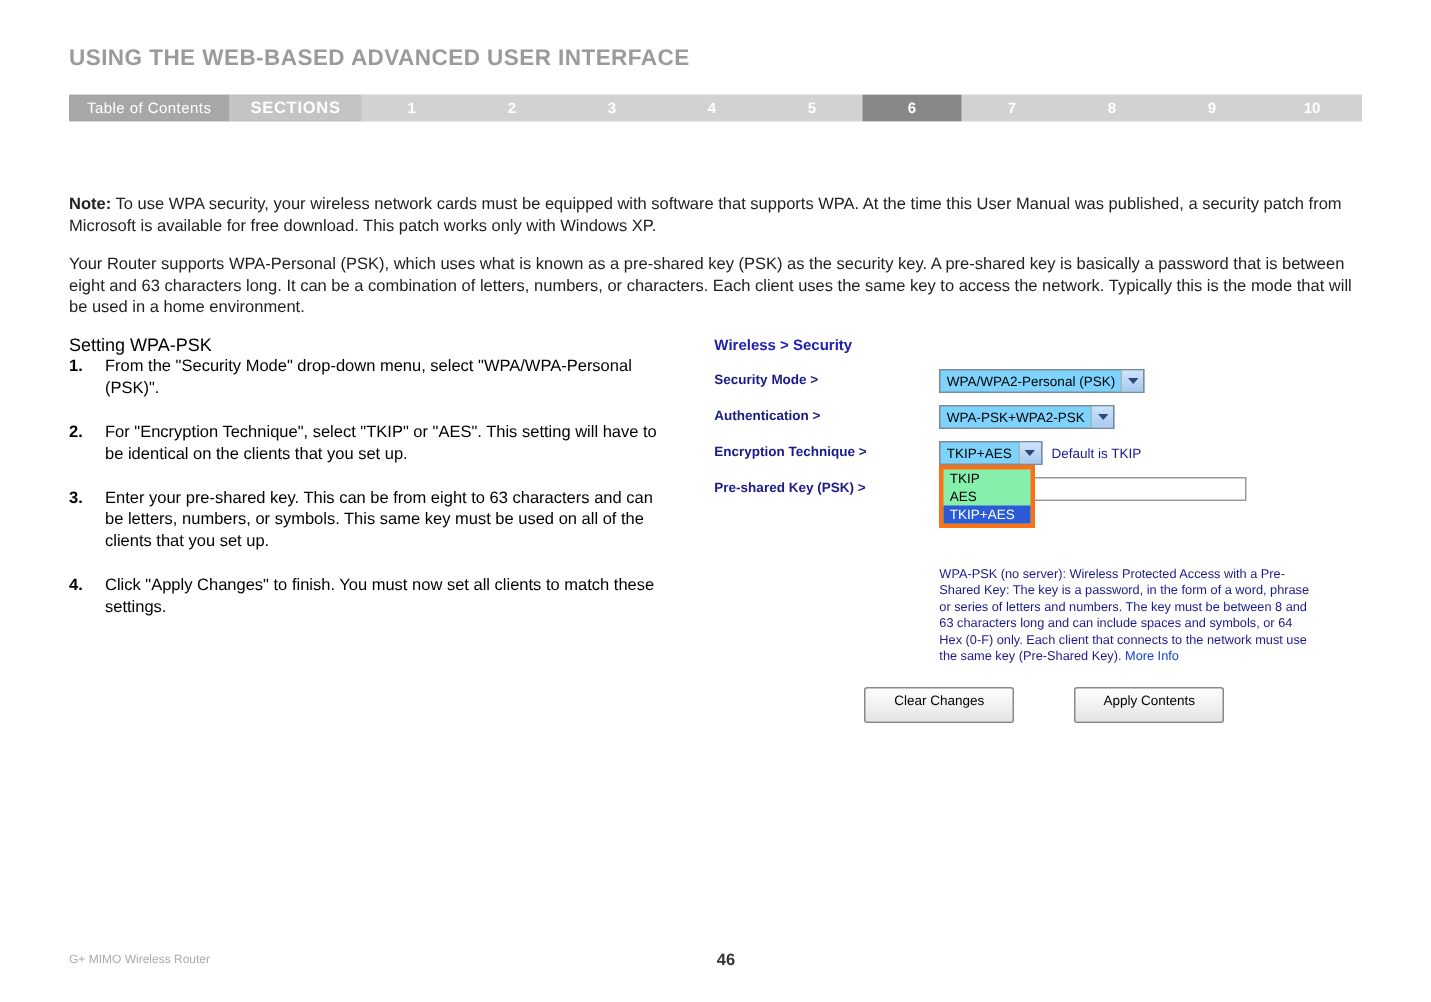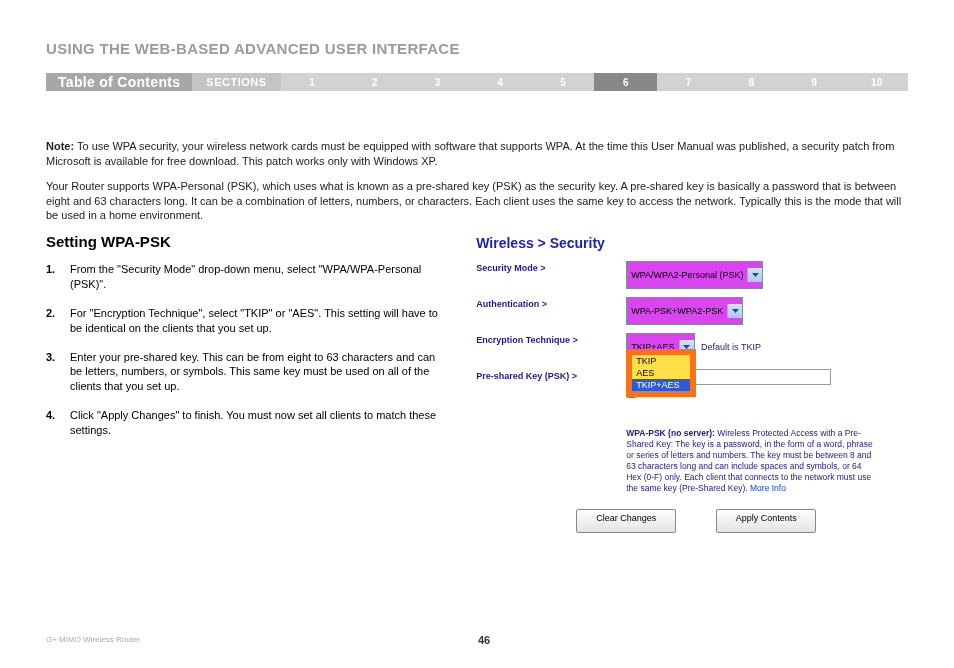--- a/index.html
+++ b/index.html
@@ -6,42 +6,42 @@
   body {
     font-family: Arial, Helvetica, sans-serif;
     width: 954px;
     height: 668px;
     background: #fff;
     color: #000;
     position: relative;
     font-size: 11px;
   }
   .page {
-    padding: 40px 46px 0 46px;
+    padding: 30px 46px 0 46px;
   }
   .chapter-title {
     color: #9b9b9b;
     font-size: 15px;
     font-weight: bold;
     letter-spacing: 0.3px;
     margin-bottom: 16px;
   }
   .nav-bar {
     display: flex;
     align-items: center;
     background: #d2d2d2;
     height: 18px;
     font-size: 10px;
     overflow: hidden;
   }
   .nav-toc {
     background: #a7a7a7;
     color: #fff;
-    font-weight: bold;
-    font-size: 14px;
+    font-weight: normal;
+    font-size: 10px;
     padding: 0 12px;
     height: 100%;
     display: flex;
     align-items: center;
     letter-spacing: 0.3px;
   }
   .nav-sections {
     background: #c4c4c4;
     color: #fff;
     font-weight: bold;
@@ -83,23 +83,23 @@
   }
   .body-text b { font-weight: bold; }
   .two-col {
     display: flex;
     gap: 24px;
     margin-top: 10px;
   }
   .left-col { flex: 1 1 48%; }
   .right-col { flex: 1 1 52%; }
   .sub-heading {
-    font-size: 15px;
-    font-weight: bold;
-    margin-bottom: 12px;
+    font-size: 12px;
+    font-weight: normal;
+    margin-bottom: 0;
   }
   ol.steps {
     list-style: none;
     padding-left: 0;
   }
   ol.steps li {
     display: flex;
     margin-bottom: 14px;
     font-size: 11px;
     line-height: 1.35;
@@ -112,42 +112,42 @@
   
   .panel {
     font-family: Verdana, Arial, sans-serif;
     font-size: 9px;
     color: #1a1a8a;
     padding: 2px 0 0 4px;
   }
   .panel-crumb {
     color: #2020b0;
     font-weight: bold;
-    font-size: 14px;
+    font-size: 10px;
     margin-bottom: 10px;
   }
   .panel-row {
     display: flex;
     align-items: flex-start;
     margin-bottom: 8px;
   }
   .panel-label {
     width: 150px;
     font-weight: bold;
     color: #1a1a8a;
     font-size: 9px;
     padding-top: 2px;
   }
   .panel-field { flex: 1; position: relative; }
   .select-box {
     display: inline-flex;
     align-items: center;
     border: 1px solid #7a8b9c;
-    background: #d946ef;
-    height: 28px;
+    background: #7dd3fc;
+    height: 16px;
     font-size: 9px;
     color: #000;
   }
   .select-box .sel-text {
     padding: 0 4px;
     white-space: nowrap;
   }
   .select-btn {
     width: 15px;
     height: 14px;
@@ -160,22 +160,22 @@
   .select-btn svg { display: block; }
   .default-note {
     font-size: 9px;
     color: #1a1a8a;
     margin-left: 4px;
   }
   .dropdown-open {
     position: absolute;
     left: 0;
     top: 16px;
-    border: 6px solid #f97316;
-    background: #fde047;
+    border: 3px solid #f97316;
+    background: #86efac;
     font-size: 9px;
     z-index: 2;
   }
   .dropdown-open .opt {
     padding: 1px 10px 1px 4px;
     color: #000;
     white-space: nowrap;
   }
   .dropdown-open .opt.selected {
     background: #2b5bd7;
@@ -201,21 +201,21 @@
     width: 11px; height: 11px;
   }
   .help-text {
     margin-left: 150px;
     font-size: 8.5px;
     color: #1a1a8a;
     line-height: 1.3;
     margin-top: 30px;
     max-width: 250px;
   }
-  .help-text .hl { font-weight: bold; }
+  .help-text .hl { font-weight: normal; }
   .help-text .link { color: #1040d0; text-align: center; }
   .btn-row {
     display: flex;
     gap: 40px;
     margin-top: 14px;
     margin-left: 100px;
   }
   .win-btn {
     min-width: 100px;
     height: 24px;

